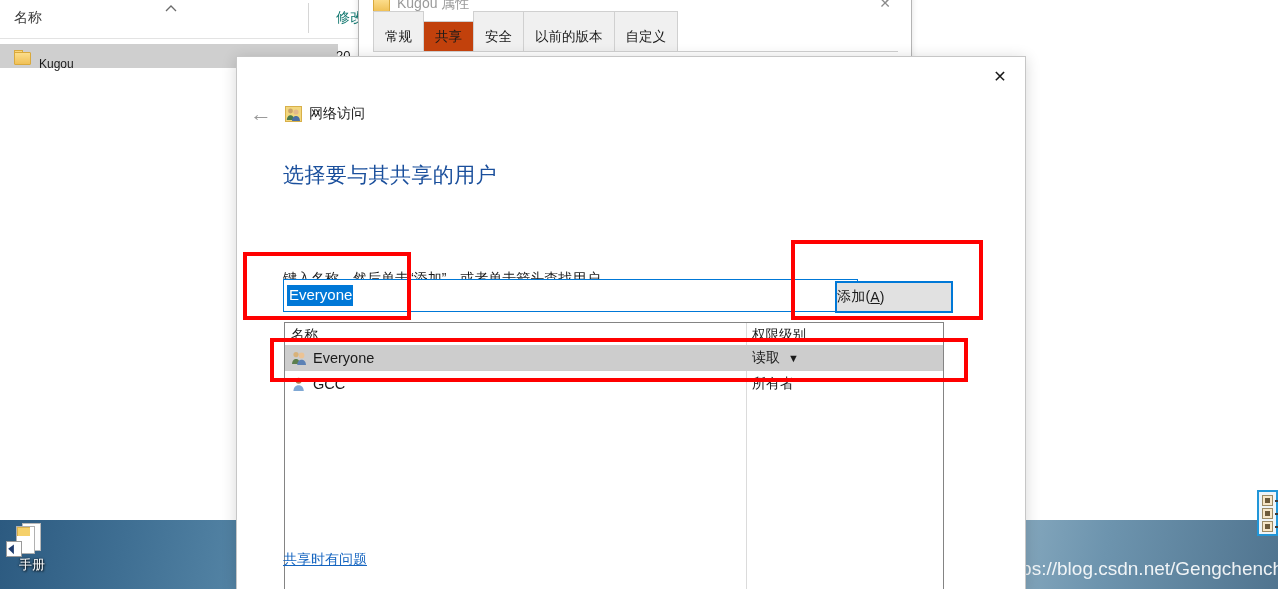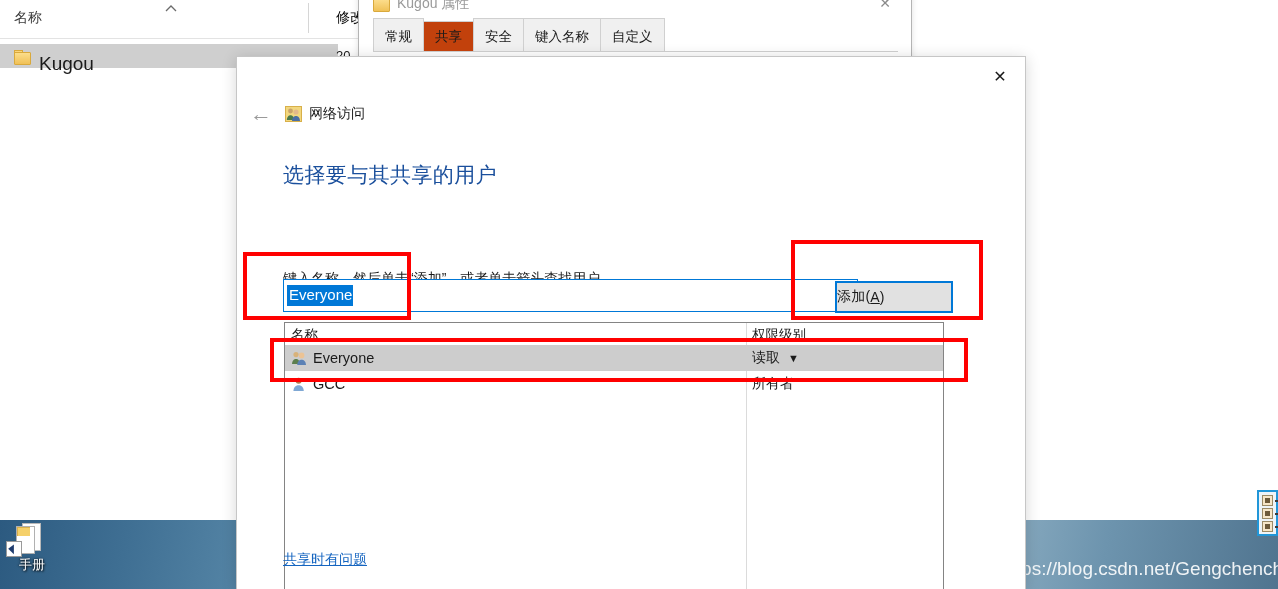--- a/index.html
+++ b/index.html
@@ -176,21 +176,21 @@
     top: 3px;
     width: 1px;
     height: 30px;
     background: #d6d6d6;
   }
   .col-modified {
     position: absolute;
     left: 336px;
     top: 9px;
     font-size: 14px;
-    color: #000000;
+    color: #0f766e;
   }
   .col-divider2 {
     position: absolute;
     left: 396px;
     top: 3px;
     width: 1px;
     height: 30px;
     background: #d6d6d6;
   }
 
@@ -222,21 +222,21 @@
   .folder-ico .f-tab {
     position: absolute;
     left: 0; top: 0px;
     width: 7px; height: 3px;
     background: #fbd57b;
     border: 1px solid #d9a93c;
     border-bottom: none;
   }
   .file-row .fname {
     margin-left: 10px;
-    font-size: 19px;
+    font-size: 12px;
     color: #1a1a1a;
     white-space: nowrap;
     margin-top: 16px;
   }
   .row-modified {
     position: absolute;
     left: 336px;
     font-size: 13px;
     color: #1a1a1a;
   }
@@ -290,21 +290,21 @@
     position: absolute;
     left: 14px;
     top: 40px;
     height: 28px;
     display: flex;
     align-items: flex-end;
     border-bottom: 1px solid #d0d0d0;
     width: 525px;
   }
   .props-tab {
-    padding: 9px 11px 5px 11px;
+    padding: 16px 11px 5px 11px;
     font-size: 13.5px;
     color: #1a1a1a;
     border: 1px solid #d0d0d0;
     border-bottom: none;
     background: #f0f0f0;
     margin-right: -1px;
     white-space: nowrap;
     line-height: 18px;
     margin-top: 17px;
   }
@@ -616,21 +616,21 @@
             <div class="f-body"></div>
         </div>
       </div>
       <div class="props-title">Kugou 属性</div>
       <div class="props-close">✕</div>
     </div>
     <div class="props-tabstrip">
       <div class="props-tab">常规</div>
       <div class="props-tab active">共享</div>
       <div class="props-tab">安全</div>
-      <div class="props-tab">键入名称</div>
+      <div class="props-tab">以前的版本</div>
       <div class="props-tab">自定义</div>
     </div>
   </div>
 
   <div class="share-dialog">
 
     <div class="dlg-close">✕</div>
 
     <div class="back-arrow">←</div>
 

